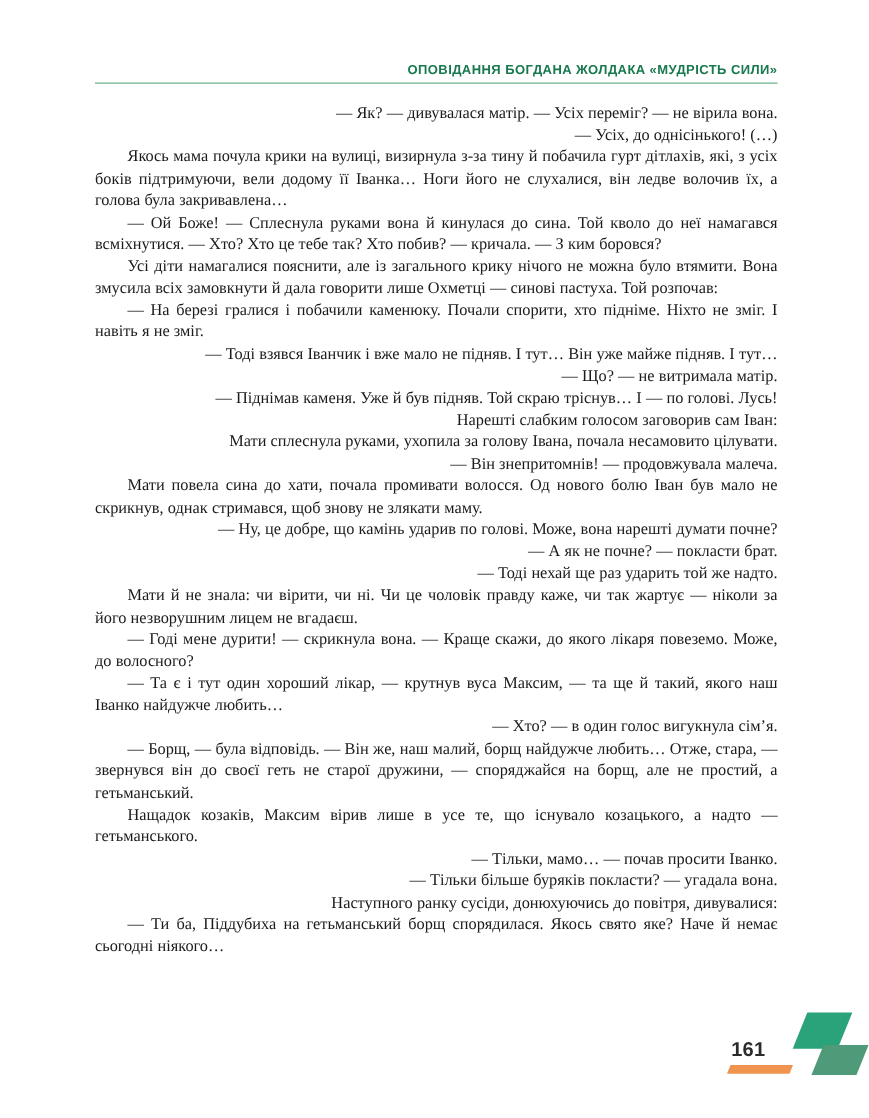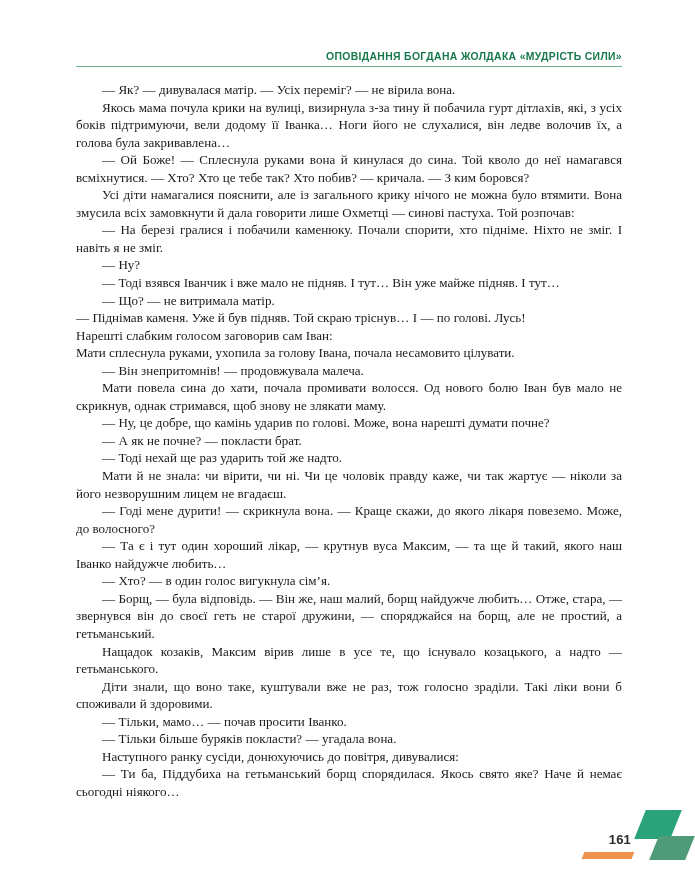--- a/index.html
+++ b/index.html
@@ -62,39 +62,39 @@
     text-align: justify;
     text-justify: inter-word;
     text-indent: 26px;
     hyphens: manual;
     word-spacing: 0.1px;
   }
   .content p.flush {
     text-indent: 0;
   }
   .content p.nojust {
-    text-align: left;
+    text-align: right;
   }
 
   
   .footer {
     position: absolute;
     left: 0;
     top: 806px;
     width: 695px;
     height: 88px;
   }
   .page-number {
     position: absolute;
     left: 585px;
     top: 26px;
     width: 46px;
-    text-align: right;
+    text-align: left;
     font-family: "Liberation Sans", "DejaVu Sans", sans-serif;
-    font-size: 13px;
+    font-size: 16px;
     font-weight: 700;
     color: #2b2b2b;
     letter-spacing: 0.2px;
   }
   .orange-bar {
     position: absolute;
     left: 583px;
     top: 46px;
     width: 50px;
     height: 7px;
@@ -132,42 +132,41 @@
 
 <div class="page">
 
   <div class="header">
     <div class="header-title" style="color: rgb(24, 121, 78);">ОПОВІДАННЯ БОГДАНА ЖОЛДАКА «МУДРІСТЬ СИЛИ»</div>
     <div class="header-rule" style="background: rgb(108, 178, 138);"></div>
   </div>
 
   <div class="content">
       <p class="nojust">— Як? — дивувалася матір. — Усіх переміг? — не вірила вона.</p>
+      <p class="nojust">— Усіх, до однісінького! (…)</p>
       <p>Якось мама почула крики на вулиці, визирнула з-за тину й побачила гурт дітла­хів, які, з усіх боків підтримуючи, вели додому її Іванка… Ноги його не слухалися, він ледве волочив їх, а голова була закривавлена…</p>
       <p>— Ой Боже! — Сплеснула руками вона й кинулася до сина. Той кволо до неї намагав­ся всміхнутися. — Хто? Хто це тебе так? Хто побив? — кричала. — З ким боровся?</p>
       <p>Усі діти намагалися пояснити, але із загального крику нічого не можна було втя­мити. Вона змусила всіх замовкнути й дала говорити лише Охметці — синові пастуха. Той розпочав:</p>
       <p>— На березі гралися і побачили каменюку. Почали спорити, хто підніме. Ніхто не зміг. І навіть я не зміг.</p>
-      <p class="nojust">— Ну?</p>
       <p class="nojust">— Тоді взявся Іванчик і вже мало не підняв. І тут… Він уже майже підняв. І тут…</p>
       <p class="nojust">— Що? — не витримала матір.</p>
       <p class="flush nojust">— Піднімав каменя. Уже й був підняв. Той скраю тріснув… І — по голові. Лусь!</p>
       <p class="flush nojust">Нарешті слабким голосом заговорив сам Іван:</p>
       <p class="flush nojust">Мати сплеснула руками, ухопила за голову Івана, почала несамовито цілувати.</p>
       <p class="nojust">— Він знепритомнів! — продовжувала малеча.</p>
       <p>Мати повела сина до хати, почала промивати волосся. Од нового болю Іван був мало не скрикнув, однак стримався, щоб знову не злякати маму.</p>
       <p class="nojust">— Ну, це добре, що камінь ударив по голові. Може, вона нарешті думати почне?</p>
       <p class="nojust">— А як не почне? — покласти брат.</p>
       <p class="nojust">— Тоді нехай ще раз ударить  той же надто.</p>
       <p>Мати й не знала: чи вірити, чи ні.  Чи це чоловік правду каже, чи так жартує — ніко­ли за його незворушним лицем не вгадаєш.</p>
       <p>— Годі мене дурити! — скрикнула вона. — Краще скажи, до якого лікаря повеземо. Може, до волосного?</p>
       <p>— Та є і тут один хороший лікар, — крутнув вуса Максим, — та ще й такий, якого наш Іванко найдужче любить…</p>
       <p class="nojust">— Хто? — в один голос вигукнула сім’я.</p>
       <p>— Борщ, — була відповідь. — Він же, наш малий, борщ найдужче любить… Отже, стара, — звернувся він до своєї геть не старої дружини, — споряджайся на борщ, але не простий, а гетьманський.</p>
       <p>Нащадок козаків, Максим вірив лише в усе те, що існувало козацького, а надто — гетьманського.</p>
-      <p>Діти знали, що воно таке, куштували вже не раз, тож голосно зраділи. Такі ліки вони б споживали й здоровими.</p>
       <p class="nojust">— Тільки, мамо… — почав просити Іванко.</p>
       <p class="nojust">— Тільки більше буряків покласти? — угадала вона.</p>
       <p class="nojust">Наступного ранку сусіди, донюхуючись до повітря, дивувалися:</p>
       <p>— Ти ба, Піддубиха на гетьманський борщ спорядилася. Якось свято яке? Наче й немає сьогодні ніякого…</p>
     </div>
 
   <div class="footer">
     <div class="page-number">161</div>
     <div class="orange-bar" style="background: rgb(240, 147, 78);"></div>
     <div class="logo">

